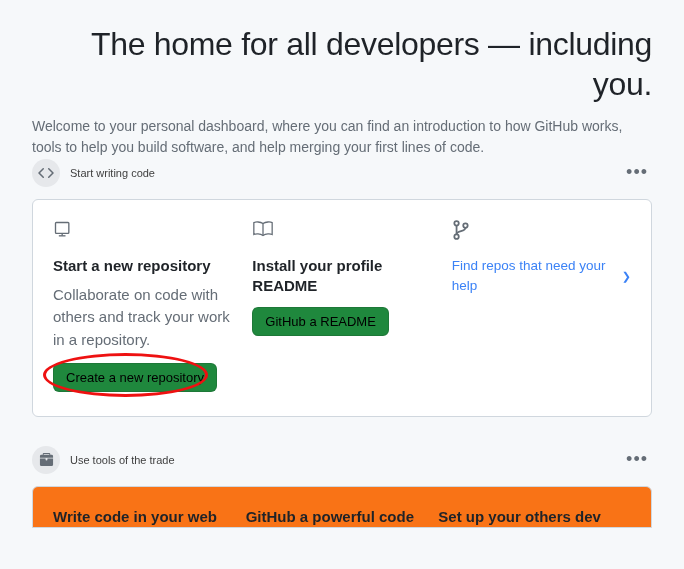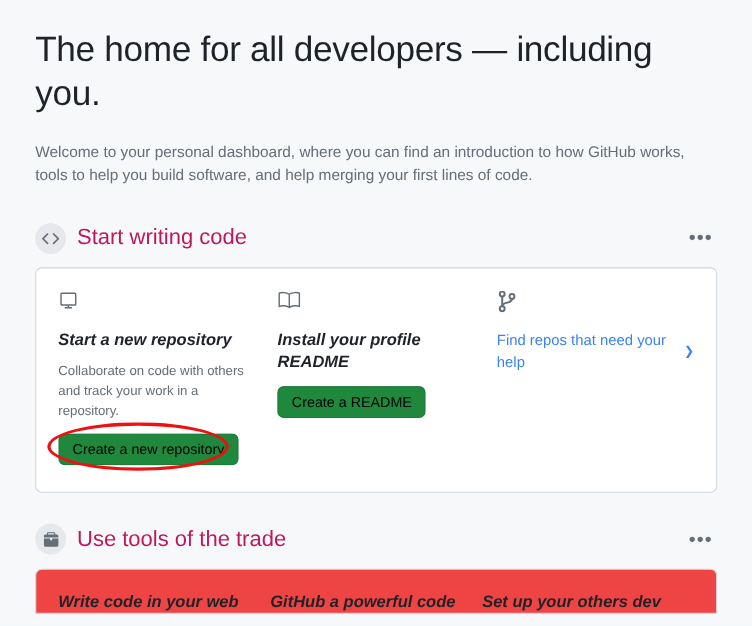--- a/index.html
+++ b/index.html
@@ -9,28 +9,28 @@
       color: #1f2328;
       width: 684px;
       height: 569px;
       overflow: hidden;
       padding: 24px 32px 0 32px;
     }
     h1 {
       font-size: 32px;
       font-weight: 400;
       line-height: 1.25;
-      margin-bottom: 24px;
+      margin-bottom: 12px;
       letter-spacing: -0.3px;
+      text-align: right;
     }
     .subtitle {
       font-size: 14px;
       color: #656d76;
       line-height: 1.5;
-      margin-bottom: 32px;
     }
     .section-header {
       display: flex;
       align-items: center;
       justify-content: space-between;
       margin-bottom: 12px;
     }
     .section-header-left {
       display: flex;
       align-items: center;
@@ -40,23 +40,23 @@
       width: 28px;
       height: 28px;
       border-radius: 50%;
       background: #e6e8eb;
       display: flex;
       align-items: center;
       justify-content: center;
       color: #656d76;
     }
     .section-title {
-      font-size: 20px;
+      font-size: 11px;
       font-weight: 400;
-      color: #be185d;
+      color: #404040;
     }
     .kebab {
       color: #656d76;
       font-size: 18px;
       letter-spacing: 1px;
       cursor: pointer;
       padding: 4px;
     }
     .panel {
       background: #fff;
@@ -76,24 +76,23 @@
     .card-icon {
       color: #656d76;
       margin-bottom: 6px;
       height: 22px;
     }
     .card-title {
       font-size: 15px;
       font-weight: 600;
       color: #1f2328;
       line-height: 1.3;
-      font-style: italic;
     }
     .card-desc {
-      font-size: 12px;
+      font-size: 15px;
       color: #656d76;
       line-height: 1.5;
     }
     .btn {
       display: inline-block;
       padding: 6px 12px;
       font-size: 13px;
       font-weight: 500;
       border-radius: 6px;
       border: 1px solid rgba(27,31,36,0.15);
@@ -122,21 +121,21 @@
       position: absolute;
       border: 3px solid #e11;
       border-radius: 50%;
       width: 165px;
       height: 44px;
       pointer-events: none;
       transform: translate(-10px, -6px);
     }
     .btn-wrap { position: relative; }
     .panel2 {
-      background: #ef4444;
+      background: #f97316;
       border: 1px solid #d0d7de;
       border-top-left-radius: 6px;
       border-top-right-radius: 6px;
       padding: 20px 20px 0 20px;
       display: flex;
     }
   </style>
 </head>
 <body>
 
@@ -173,21 +172,21 @@
   </div>
 
   <div class="card">
     <div class="card-icon">
       <svg width="22" height="18" viewBox="0 0 24 18" fill="none" stroke="currentColor" stroke-width="1.4">
           <path d="M12 3 C9 1 4 1 2 2 V15 C4 14 9 14 12 16 C15 14 20 14 22 15 V2 C20 1 15 1 12 3 Z"></path>
           <line x1="12" y1="3" x2="12" y2="16"></line>
         </svg>
     </div>
     <div class="card-title">Install your profile README</div>
-    <button class="btn btn-green">Create a README</button>
+    <button class="btn btn-green">GitHub a README</button>
   </div>
 
   <div class="card">
     <div class="card-icon">
       <svg width="18" height="20" viewBox="0 0 16 18" fill="none" stroke="currentColor" stroke-width="1.6">
           <circle cx="4" cy="3" r="2"></circle>
           <circle cx="4" cy="15" r="2"></circle>
           <circle cx="12" cy="5" r="2"></circle>
           <path d="M4 5 V13"></path>
           <path d="M12 7 C12 11 4 9 4 13"></path>

